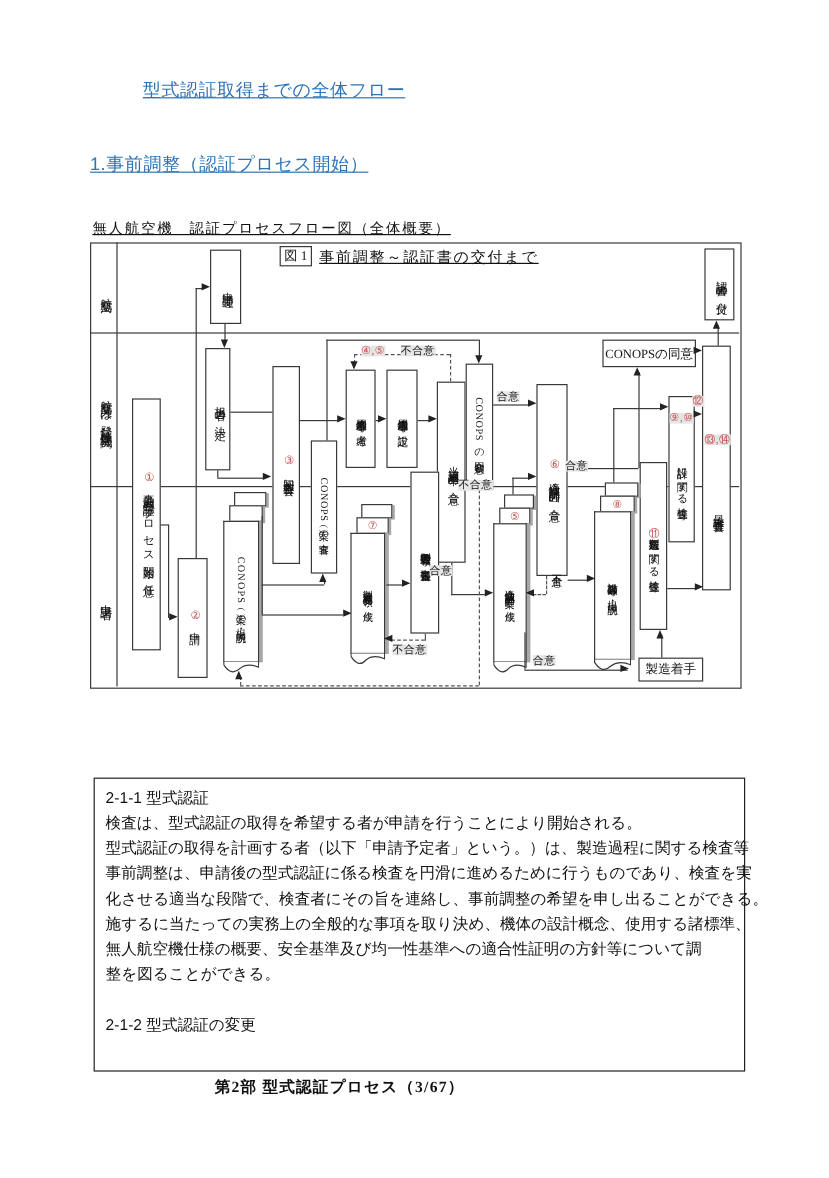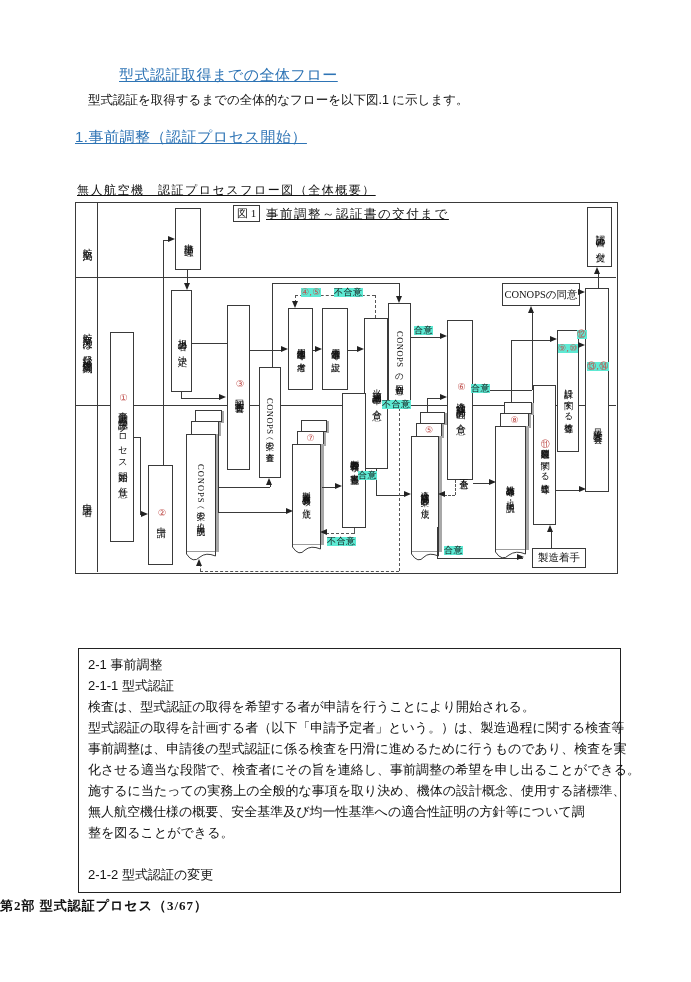--- a/index.html
+++ b/index.html
@@ -18,48 +18,47 @@
   .ah-u{border-left:3.5px solid transparent;border-right:3.5px solid transparent;border-bottom:7px solid #222;}
   .ah-d{border-left:3.5px solid transparent;border-right:3.5px solid transparent;border-top:7px solid #222;}
   .bx{position:absolute;border:1px solid #3a3a3a;background:#fff;writing-mode:vertical-rl;text-orientation:mixed;
       font-family:"Liberation Serif",serif;font-size:9.5px;letter-spacing:1.5px;line-height:1.05;
       display:flex;align-items:center;justify-content:center;text-align:center;box-sizing:border-box;}
   .bx-h{position:absolute;border:1px solid #3a3a3a;background:#fff;font-family:"Liberation Serif",serif;
       font-size:10.5px;display:flex;align-items:center;justify-content:center;box-sizing:border-box;white-space:nowrap;}
   .lane-label{position:absolute;writing-mode:vertical-rl;font-family:"Liberation Serif",serif;font-size:10px;
       letter-spacing:2px;display:flex;align-items:center;justify-content:center;line-height:1;}
   .num{color:#c0504d;}
-  .flbl{position:absolute;font-family:"Liberation Serif",serif;font-size:9px;letter-spacing:.5px;white-space:nowrap;background:#5eead4;line-height:1;}
+  .flbl{position:absolute;font-family:"Liberation Serif",serif;font-size:9px;letter-spacing:.5px;white-space:nowrap;background:#e5e5e5;line-height:1;}
   .flbl-v{writing-mode:vertical-rl;white-space:normal;background:transparent;}
   .red{color:#c0504d;}
   .doc{position:absolute;}
   .doc .l1,.doc .l2{position:absolute;border:1px solid #3a3a3a;background:#fff;box-shadow:2px 1px 0 0 #a8a8a8;box-sizing:border-box;}
   .doc .l1{top:0;left:9px;right:0;height:12px;}
   .doc .l2{top:11px;left:5px;right:3px;height:14px;display:flex;align-items:center;justify-content:center;
            font-family:"Liberation Serif",serif;font-size:9px;}
   .doc .main{position:absolute;left:0;top:24px;right:6px;bottom:10px;border:1px solid #3a3a3a;border-bottom:none;
            background:#fff;box-shadow:3px 0 0 0 #a8a8a8;display:flex;align-items:center;justify-content:center;
            writing-mode:vertical-rl;text-orientation:mixed;font-family:"Liberation Serif",serif;font-size:8.5px;
            letter-spacing:1px;line-height:1.05;text-align:center;box-sizing:border-box;}
   .doc svg.wave{position:absolute;left:0;bottom:0;height:11px;}
   .textbox{position:absolute;left:78px;top:648px;width:543px;height:245px;border:1px solid #222;
            box-sizing:border-box;padding:5px 9px;font-size:13px;}
   .tline{height:21px;line-height:21px;white-space:nowrap;}
-  .footer{position:absolute;left:0;top:897px;width:566px;text-align:left;
+  .footer{position:absolute;left:0;top:897px;width:566px;text-align:center;
           font-family:"Liberation Serif",serif;font-weight:bold;font-size:13px;letter-spacing:1px;}
   .figtitle{position:absolute;font-family:Liberation Mono, monospace;font-size:12.5px;letter-spacing:1.5px;
           text-decoration:underline;white-space:nowrap;text-align:right;}
 </style>
 </head>
 <body>
 
 <div class="page">
 
   <div class="h-blue" style="left:75px;top:66px;margin-left:44px;">型式認証取得までの全体フロー</div>
-  <div class="intro" style="left:88px;top:92px;">型式認証を取得するまでの全体的なフローを以下図.1 に示します。</div>
   <div class="h-blue" style="left:75px;top:128px;">1.事前調整（認証プロセス開始） </div>
   <div class="caption" style="left:77px;top:182px;">無人航空機　認証プロセスフロー図（全体概要）</div>
 
   <div class="frame" style="left:75px;top:202px;width:541px;height:370px;"></div>
   <div class="ln" style="left:97px;top:202px;width:1px;height:370px;"></div>
   <div class="ln" style="left:75px;top:277px;width:541px;height:1px;"></div>
   <div class="ln" style="left:75px;top:405px;width:541px;height:1px;"></div>
 
   <div class="lane-label" style="left:80px;top:215px;width:14px;height:55px;">航空局</div>
   <div class="lane-label" style="left:80px;top:283px;width:14px;height:118px;">航空局又は登録検査機関</div>
@@ -218,21 +217,20 @@
   <div class="flbl" style="left:334px;top:288px;">不合意</div>
   <div class="flbl" style="left:414px;top:326px;">合意</div>
   <div class="flbl" style="left:382px;top:400px;">不合意</div>
   <div class="flbl" style="left:358px;top:471px;">合意</div>
   <div class="flbl" style="left:444px;top:546px;">合意</div>
   <div class="flbl" style="left:327px;top:537px;">不合意</div>
   <div class="flbl flbl-v" style="left:459px;top:472px;height:34px;">不合意</div>
   <div class="flbl" style="left:471px;top:384px;">合意</div>
 
   <div class="textbox">
-    <div class="tline">2-1 事前調整</div>
     <div class="tline">2-1-1 型式認証</div>
     <div class="tline">検査は、型式認証の取得を希望する者が申請を行うことにより開始される。</div>
     <div class="tline">型式認証の取得を計画する者（以下「申請予定者」という。）は、製造過程に関する検査等</div>
     <div class="tline">事前調整は、申請後の型式認証に係る検査を円滑に進めるために行うものであり、検査を実</div>
     <div class="tline">化させる適当な段階で、検査者にその旨を連絡し、事前調整の希望を申し出ることができる。</div>
     <div class="tline">施するに当たっての実務上の全般的な事項を取り決め、機体の設計概念、使用する諸標準、</div>
     <div class="tline">無人航空機仕様の概要、安全基準及び均一性基準への適合性証明の方針等について調</div>
     <div class="tline">整を図ることができる。</div>
     <div class="tline"></div>
     <div class="tline">2-1-2 型式認証の変更</div>

